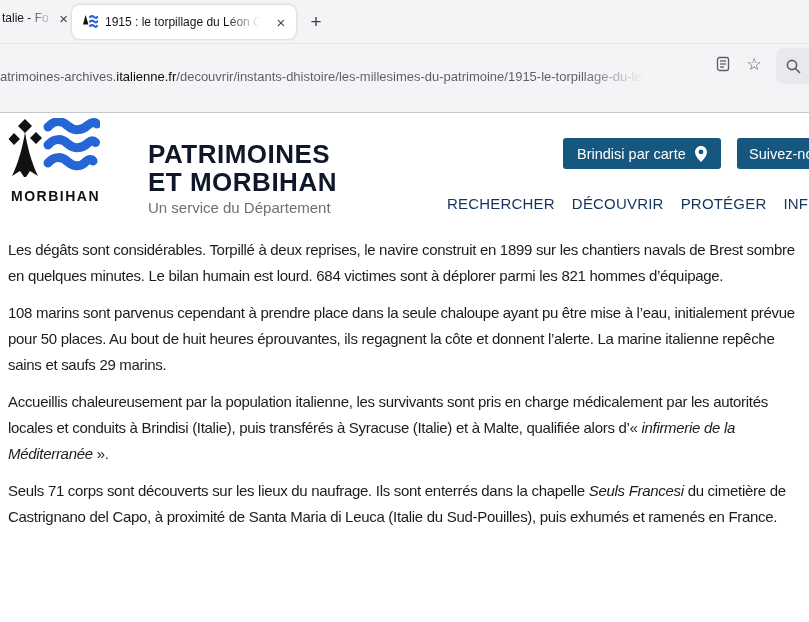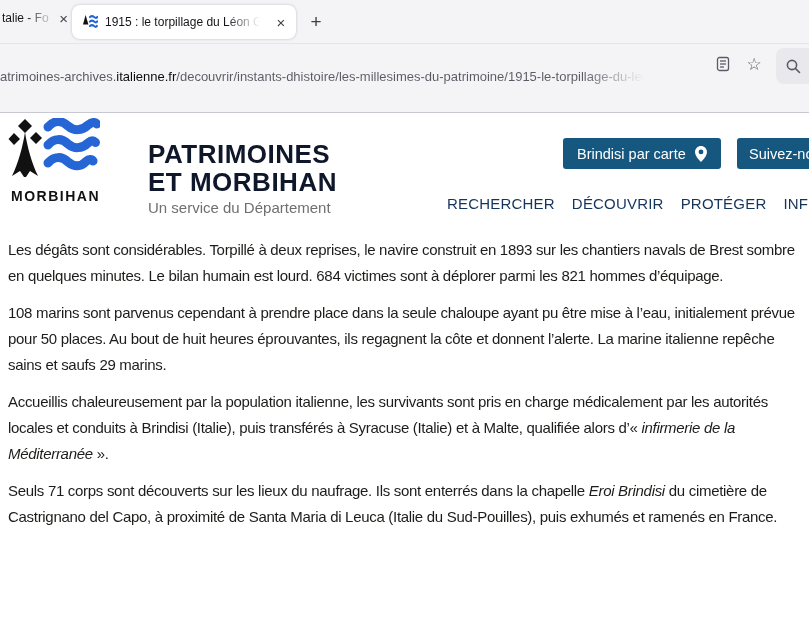--- a/index.html
+++ b/index.html
@@ -166,18 +166,18 @@
   </button>
 
   <nav class="main-nav">
     <a href="#">RECHERCHER</a>
     <a href="#">DÉCOUVRIR</a>
     <a href="#">PROTÉGER</a>
     <a href="#">INFORMA</a>
   </nav>
 
   <div class="article">
-      <p><span>Les dégâts sont considérables. Torpillé à deux reprises, le navire construit en 1893 sur les chantiers navals de Brest sombre en quelques minutes. Le bilan humain est lourd. 684 victimes sont à déplorer parmi les 821 hommes d’équipage.</span></p>
+      <p><span>Les dégâts sont considérables. Torpillé à deux reprises, le navire construit en 1899 sur les chantiers navals de Brest sombre en quelques minutes. Le bilan humain est lourd. 684 victimes sont à déplorer parmi les 821 hommes d’équipage.</span></p>
       <p><span>108 marins sont parvenus cependant à prendre place dans la seule chaloupe ayant pu être mise à l’eau, initialement prévue pour 50 places. Au bout de huit heures éprouvantes, ils regagnent la côte et donnent l’alerte. La marine italienne repêche sains et saufs 29 marins.</span></p>
       <p><span>Accueillis chaleureusement par la population italienne, les survivants sont pris en charge médicalement par les autorités locales et conduits à Brindisi (Italie), puis transférés à Syracuse (Italie) et à Malte, qualifiée alors d’« </span><em>infirmerie de la Méditerranée</em><span> ».</span></p>
-      <p><span>Seuls 71 corps sont découverts sur les lieux du naufrage. Ils sont enterrés dans la chapelle </span><em>Eroi Brindisi</em><span> du cimetière de Castrignano del Capo, à proximité de Santa Maria di Leuca (Italie du Sud-Pouilles), puis exhumés et ramenés en France.</span></p>
+      <p><span>Seuls 71 corps sont découverts sur les lieux du naufrage. Ils sont enterrés dans la chapelle </span><em>Seuls Francesi</em><span> du cimetière de Castrignano del Capo, à proximité de Santa Maria di Leuca (Italie du Sud-Pouilles), puis exhumés et ramenés en France.</span></p>
     </div>
 </div>
 
 </body></html>

